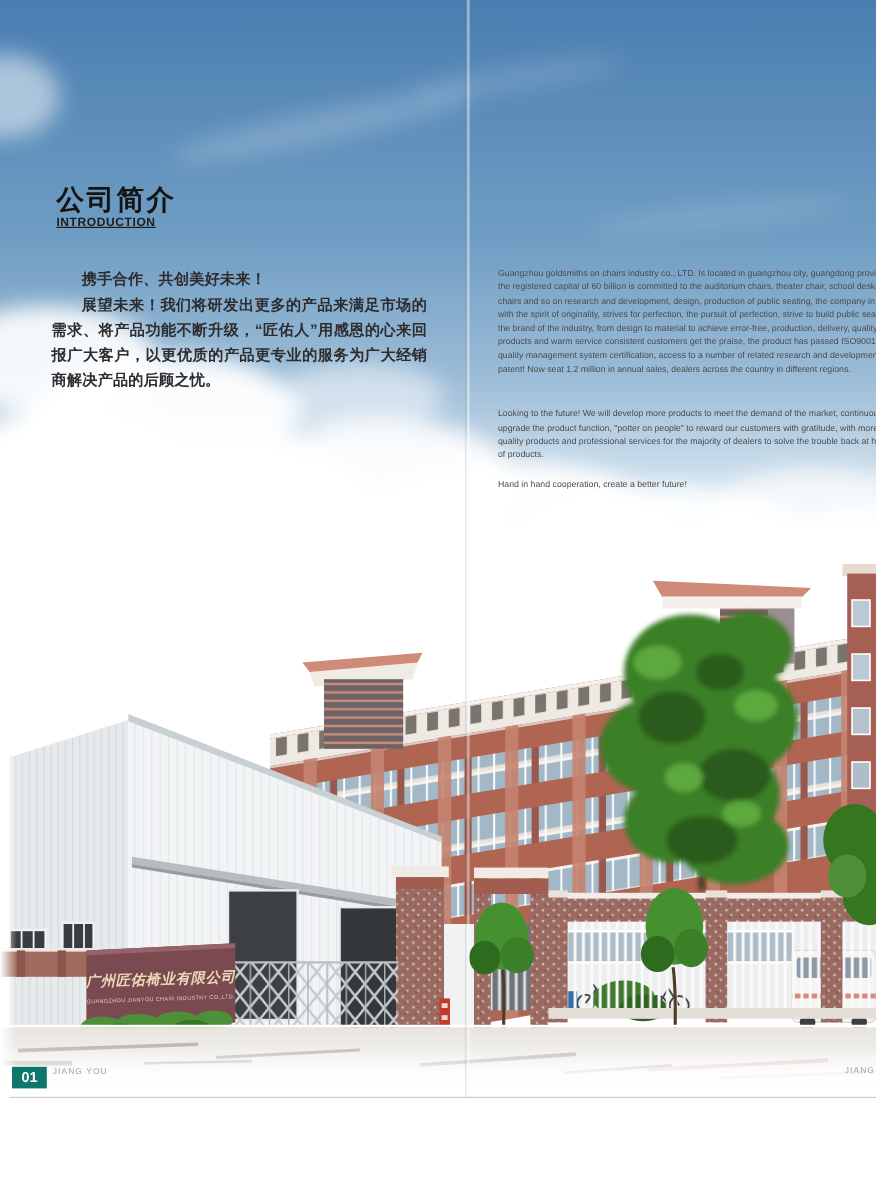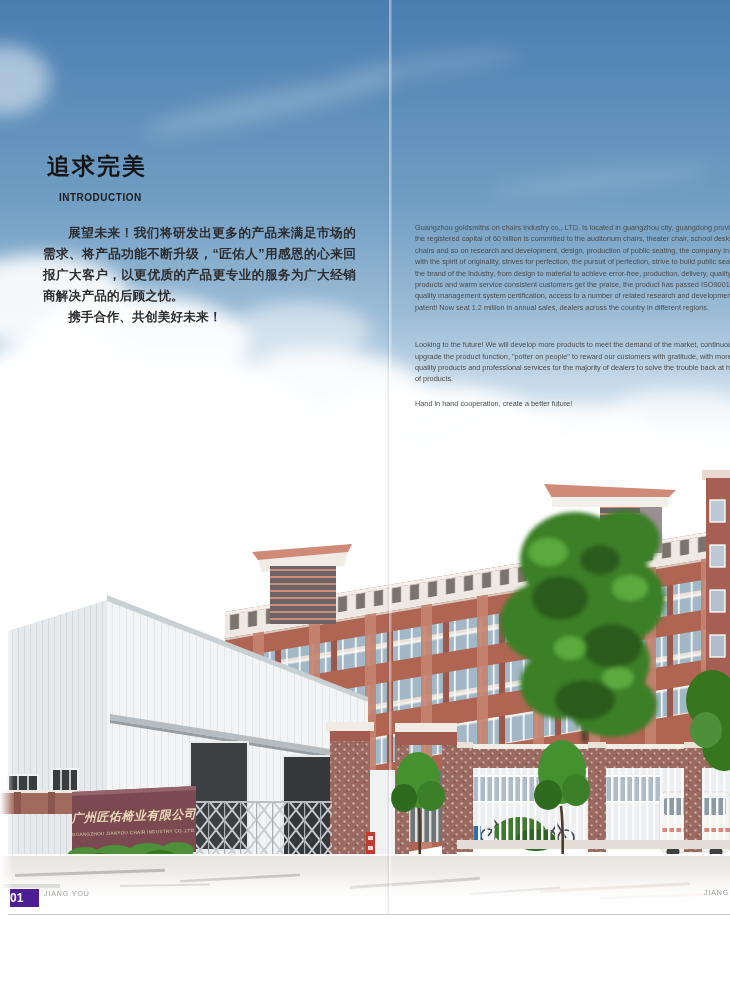--- a/index.html
+++ b/index.html
@@ -4,40 +4,40 @@
 <style>
   html,body{margin:0;padding:0;background:#fff;}
   #spread{
     position:relative;width:730px;height:990px;overflow:hidden;background:#ffffff;
     font-family:"Liberation Sans","DejaVu Sans",sans-serif;
   }
   .scene{position:absolute;left:0;top:0;}
   
   .heading{position:absolute;left:47px;top:153px;color:#141414;}
   .heading h1{margin:0;font-size:23px;line-height:27px;font-weight:bold;letter-spacing:2px;}
-  .heading .sub{margin:12px;font-size:10px;font-weight:bold;letter-spacing:0.5px;color:#1c1c1c;}
+  .heading .sub{margin:0;font-size:10px;font-weight:bold;letter-spacing:0.5px;color:#1c1c1c;text-decoration:underline;}
   
   .cn-col{
     position:absolute;left:43px;top:223px;width:313px;
     font-size:12.6px;line-height:21px;font-weight:bold;color:#2d2d2f;
     text-align:justify;letter-spacing:0.2px;
   }
   .cn-col p{margin:0;text-indent:2em;}
   
   .en-col{
     position:absolute;left:415px;top:222px;width:340px;
     font-size:7.3px;line-height:11.4px;color:#4c4c4c;
   }
   .en-col .gap1{height:26px;}
   .en-col .gap2{height:13px;}
   .enline{white-space:nowrap;}
   
   .pageno-box{
-    position:absolute;left:10px;top:889px;width:29px;height:18px;background:#4c1d95;
-    color:#ffffff;font-size:12px;font-weight:bold;line-height:18px;
+    position:absolute;left:10px;top:889px;width:29px;height:18px;background:#0f766e;
+    color:#ffffff;font-size:12px;font-weight:bold;text-align:center;line-height:18px;
   }
   .brand-left{position:absolute;left:44px;top:890px;font-size:7px;letter-spacing:0.9px;color:#a0a0a0;white-space:nowrap;}
   .brand-right{position:absolute;left:704px;top:889px;font-size:7px;letter-spacing:0.9px;color:#9a9a9a;white-space:nowrap;}
   .footer-rule{position:absolute;left:8px;top:914px;width:722px;height:1px;background:#cacaca;}
 </style>
 </head>
 <body>
 
 <div id="spread">
 
@@ -352,27 +352,27 @@
     <rect x="0" y="556" width="14" height="340" fill="url(#fadeleft)"></rect>
     <rect x="0" y="872" width="730" height="44" fill="url(#fadewhite)"></rect>
 
     <g>
       <rect x="387.6" y="0" width="1.2" height="914" fill="rgba(90,105,120,0.16)"></rect>
       <rect x="389" y="0" width="2.4" height="914" fill="rgba(255,255,255,0.42)"></rect>
     </g>
   </svg>
 
   <div class="heading">
-    <h1>追求完美</h1>
+    <h1>公司简介</h1>
     <p class="sub">INTRODUCTION</p>
   </div>
 
   <div class="cn-col">
+    <p>携手合作、共创美好未来！</p>
     <p>展望未来！我们将研发出更多的产品来满足市场的需求、将产品功能不断升级，“匠佑人”用感恩的心来回报广大客户，以更优质的产品更专业的服务为广大经销商解决产品的后顾之忧。</p>
-    <p>携手合作、共创美好未来！</p>
   </div>
 
   <div class="en-col">
     <div class="enline">Guangzhou goldsmiths on chairs industry co., LTD. Is located in guangzhou city, guangdong province,</div>
     <div class="enline">the registered capital of 60 billion is committed to the auditorium chairs, theater chair, school desks and</div>
     <div class="enline">chairs and so on research and development, design, production of public seating, the company in line</div>
     <div class="enline">with the spirit of originality, strives for perfection, the pursuit of perfection, strive to build public seating</div>
     <div class="enline">the brand of the industry, from design to material to achieve error-free, production, delivery, quality</div>
     <div class="enline">products and warm service consistent customers get the praise, the product has passed ISO9001; 2008</div>
     <div class="enline">quality management system certification, access to a number of related research and development of</div>

